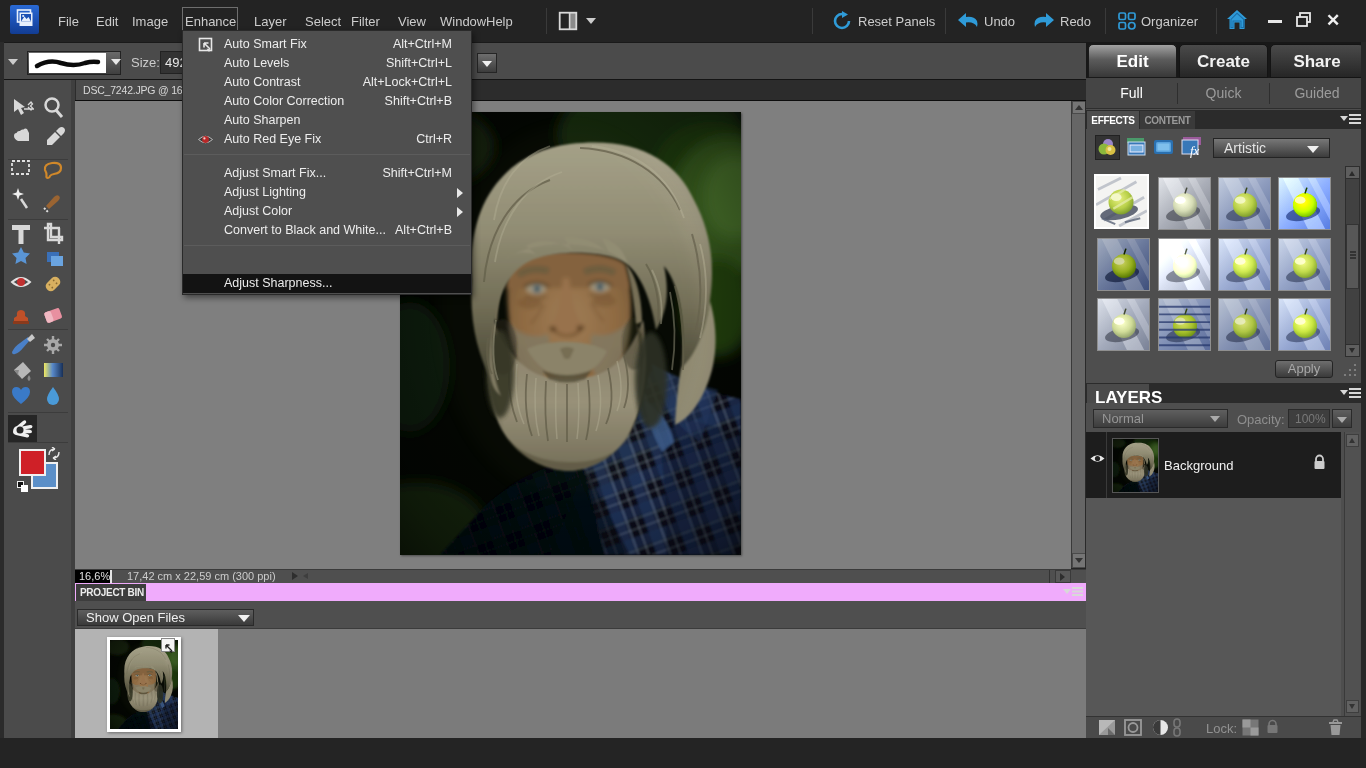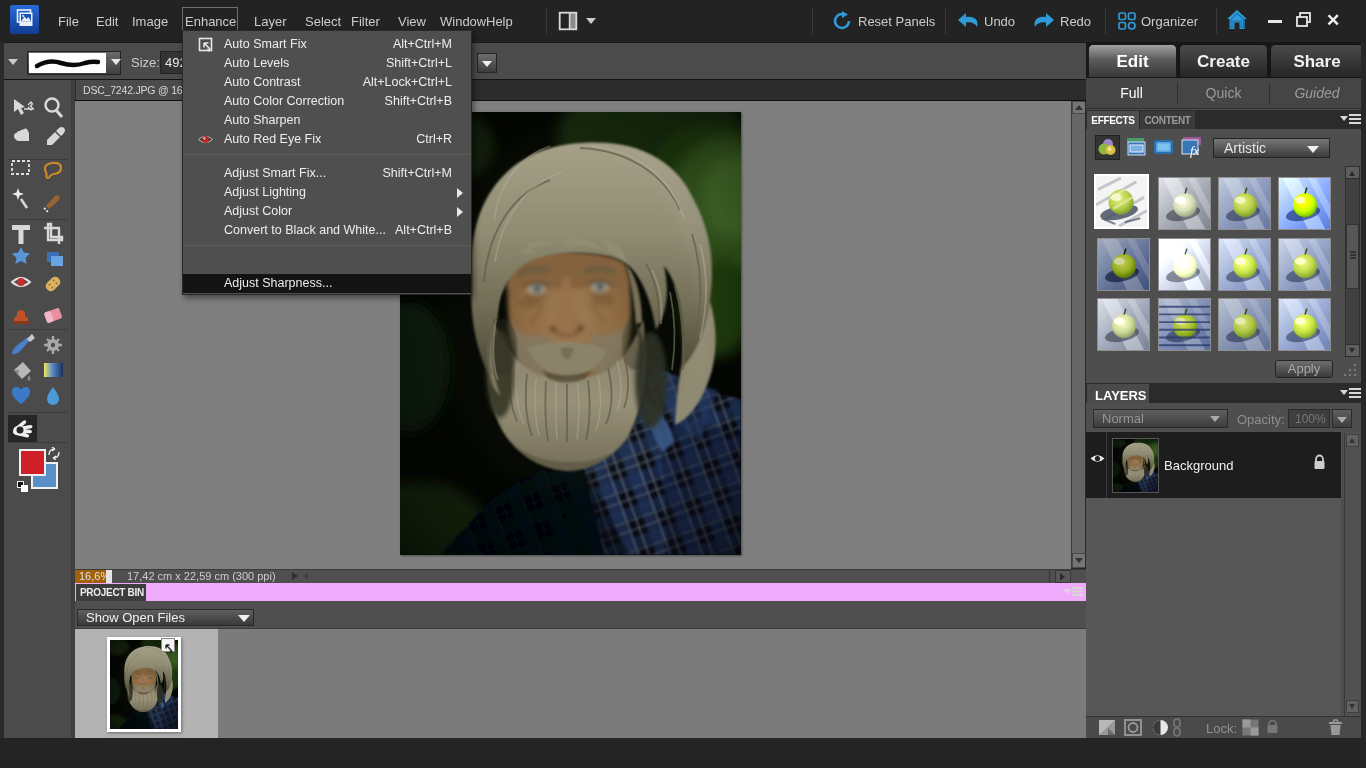--- a/index.html
+++ b/index.html
@@ -394,21 +394,21 @@
     <div class="abs" style="left:19px;top:369px;width:27px;height:27px;background:#cf2027;border:2px solid #f0f0f0;"></div>
     <div class="abs" style="left:31px;top:382px;width:27px;height:27px;background:#5b8fc8;border:2px solid #f0f0f0;"></div>
     <div class="abs" style="left:19px;top:369px;width:27px;height:27px;background:#cf2027;border:2px solid #f0f0f0;"></div>
     <svg class="abs" style="left:47px;top:367px;" width="14" height="13" viewBox="0 0 14 13">
       <path d="M2 8 Q2 2 8 2 M8 2 l-3-2 M8 2 l-3 2 M12 5 Q12 11 6 11 M6 11 l3-2 M6 11 l3 2" stroke="#e8e8e8" stroke-width="1.4" fill="none"></path>
     </svg>
     <div class="abs" style="left:17px;top:401px;width:7px;height:7px;background:#111;border:1px solid #eee;"></div>
     <div class="abs" style="left:21px;top:405px;width:7px;height:7px;background:#fff;"></div>
   </div>
   <div class="abs" id="statusbar" style="left:75px;top:569px;width:1011px;height:14px;background:#4f4f4f;border-top:1px solid #3a3a3a;">
-    <div class="abs" style="left:0;top:0;width:37px;height:13px;background:#a16207;border-right:6px solid #e5e5e5;color:#e0e0e0;font-size:11px;padding:0 0 0 4px;">16,6%</div>
+    <div class="abs" style="left:0;top:0;width:37px;height:13px;background:#000000;border-right:2px solid #e5e5e5;color:#e0e0e0;font-size:11px;padding:0 0 0 4px;">16,6%</div>
     <div class="abs" style="left:52px;top:0;color:#cccccc;font-size:11px;">17,42 cm x 22,59 cm (300 ppi)</div>
     <div class="abs" style="left:217px;top:2px;width:0;height:0;border-top:4.5px solid transparent;border-bottom:4.5px solid transparent;border-left:6px solid #2e2e2e;"></div>
     <div class="abs" style="left:228px;top:3px;width:0;height:0;border-top:3.5px solid transparent;border-bottom:3.5px solid transparent;border-right:5px solid #3e3e3e;"></div>
     <div class="abs" style="left:974px;top:0;width:1px;height:13px;background:#333;"></div>
     <div class="abs" style="left:980px;top:0;width:16px;height:13px;background:#585858;border:1px solid #3a3a3a;">
       <div class="abs" style="left:4px;top:2px;width:0;height:0;border-top:4px solid transparent;border-bottom:4px solid transparent;border-left:5.5px solid #2e2e2e;"></div>
     </div>
   </div>
   <div class="abs" id="binheader" style="left:75px;top:583px;width:1011px;height:18px;background:#f0abfc;">
     <div class="abs" style="left:1px;top:1px;width:70px;height:17px;background:#3d3d3d;color:#ececec;font-size:10px;font-weight:bold;padding:3px 0 0 4px;letter-spacing:-0.3px;white-space:nowrap;">PROJECT BIN</div>
@@ -508,21 +508,21 @@
     <div class="abs" style="left:0;top:0;width:280px;height:36px;background:#181818;"></div>
     <div class="abs" style="left:2px;top:2px;width:89px;height:34px;background:linear-gradient(#a2a2a2,#5c5c5c 45%,#383838);border-radius:5px 5px 0 0;border:1px solid #1a1a1a;color:#ffffff;font-size:17px;font-weight:bold;text-align:center;padding-top:7px;">Edit</div>
     <div class="abs" style="left:93px;top:2px;width:89px;height:34px;background:linear-gradient(#4a4a4a,#262626);border-radius:5px 5px 0 0;border:1px solid #141414;color:#f2f2f2;font-size:17px;font-weight:bold;text-align:center;padding-top:7px;">Create</div>
     <div class="abs" style="left:184px;top:2px;width:94px;height:34px;background:linear-gradient(#4a4a4a,#262626);border-radius:5px 5px 0 0;border:1px solid #141414;color:#f2f2f2;font-size:17px;font-weight:bold;text-align:center;padding-top:7px;">Share</div>
 
     <div class="abs" style="left:0;top:36px;width:280px;height:31px;background:#454545;border-bottom:1px solid #2e2e2e;">
       <div class="abs" style="left:91px;top:5px;width:1px;height:21px;background:#2e2e2e;"></div>
       <div class="abs" style="left:183px;top:5px;width:1px;height:21px;background:#2e2e2e;"></div>
       <div class="abs" style="left:0;top:7px;width:91px;text-align:center;color:#ffffff;font-size:14px;">Full</div>
       <div class="abs" style="left:92px;top:7px;width:91px;text-align:center;color:#9b9b9b;font-size:14px;">Quick</div>
-      <div class="abs" style="left:184px;top:7px;width:94px;text-align:center;color:#9b9b9b;font-size:14px;font-style:italic;">Guided</div>
+      <div class="abs" style="left:184px;top:7px;width:94px;text-align:center;color:#9b9b9b;font-size:14px;">Guided</div>
     </div>
 
     <div class="abs" style="left:0;top:68px;width:280px;height:19px;background:#2b2b2b;">
       <div class="abs" style="left:1px;top:1px;width:52px;height:18px;background:#4e4e4e;color:#ffffff;font-size:10px;font-weight:bold;text-align:center;padding-top:4px;letter-spacing:-0.3px;">EFFECTS</div>
       <div class="abs" style="left:54px;top:1px;width:55px;height:18px;background:#3a3a3a;color:#9a9a9a;font-size:10px;font-weight:bold;text-align:center;padding-top:4px;letter-spacing:-0.3px;">CONTENT</div>
       <div class="abs" style="left:254px;top:6px;width:0;height:0;border-left:4px solid transparent;border-right:4px solid transparent;border-top:5px solid #d8d8d8;"></div>
       <div class="abs" style="left:263px;top:4px;width:12px;height:2px;background:#d8d8d8;box-shadow:0 4px 0 #d8d8d8, 0 8px 0 #d8d8d8;"></div>
     </div>
 
     <div class="abs" style="left:9px;top:93px;width:25px;height:25px;background:#333333;border:1px solid #222;">
@@ -657,21 +657,21 @@
           <circle cx="17" cy="3" r="1.1"></circle>
           <circle cx="12" cy="8" r="1.1"></circle>
           <circle cx="17" cy="8" r="1.1"></circle>
           <circle cx="7" cy="13" r="1.1"></circle>
           <circle cx="12" cy="13" r="1.1"></circle>
           <circle cx="17" cy="13" r="1.1"></circle>
         </g>
       </svg>
 
     <div class="abs" style="left:0;top:341px;width:280px;height:20px;background:#2b2b2b;">
-      <div class="abs" style="left:1px;top:1px;width:62px;height:19px;background:#4a4a4a;color:#ffffff;font-size:13px;font-weight:bold;padding:4px 0 0 8px;">LAYERS</div>
+      <div class="abs" style="left:1px;top:1px;width:62px;height:19px;background:#4a4a4a;color:#ffffff;font-size:17px;font-weight:bold;padding:4px 0 0 8px;">LAYERS</div>
       <div class="abs" style="left:254px;top:7px;width:0;height:0;border-left:4px solid transparent;border-right:4px solid transparent;border-top:5px solid #d8d8d8;"></div>
       <div class="abs" style="left:263px;top:5px;width:12px;height:2px;background:#d8d8d8;box-shadow:0 4px 0 #d8d8d8, 0 8px 0 #d8d8d8;"></div>
     </div>
 
     <div class="abs" style="left:0;top:361px;width:280px;height:29px;background:#4e4e4e;">
       <div class="abs" style="left:7px;top:6px;width:135px;height:19px;background:linear-gradient(#5f5f5f,#3d3d3d);border:1px solid #2a2a2a;color:#969696;font-size:13px;padding:1px 0 0 8px;">Normal
         <div class="abs" style="left:116px;top:6px;width:0;height:0;border-left:5px solid transparent;border-right:5px solid transparent;border-top:6px solid #aaaaaa;"></div>
       </div>
       <div class="abs" style="left:151px;top:9px;color:#8e8e8e;font-size:13px;">Opacity:</div>
       <div class="abs" style="left:202px;top:6px;width:42px;height:19px;background:#3e3e3e;border:1px solid #2a2a2a;color:#787878;font-size:12px;padding:2px 0 0 6px;">100%</div>

